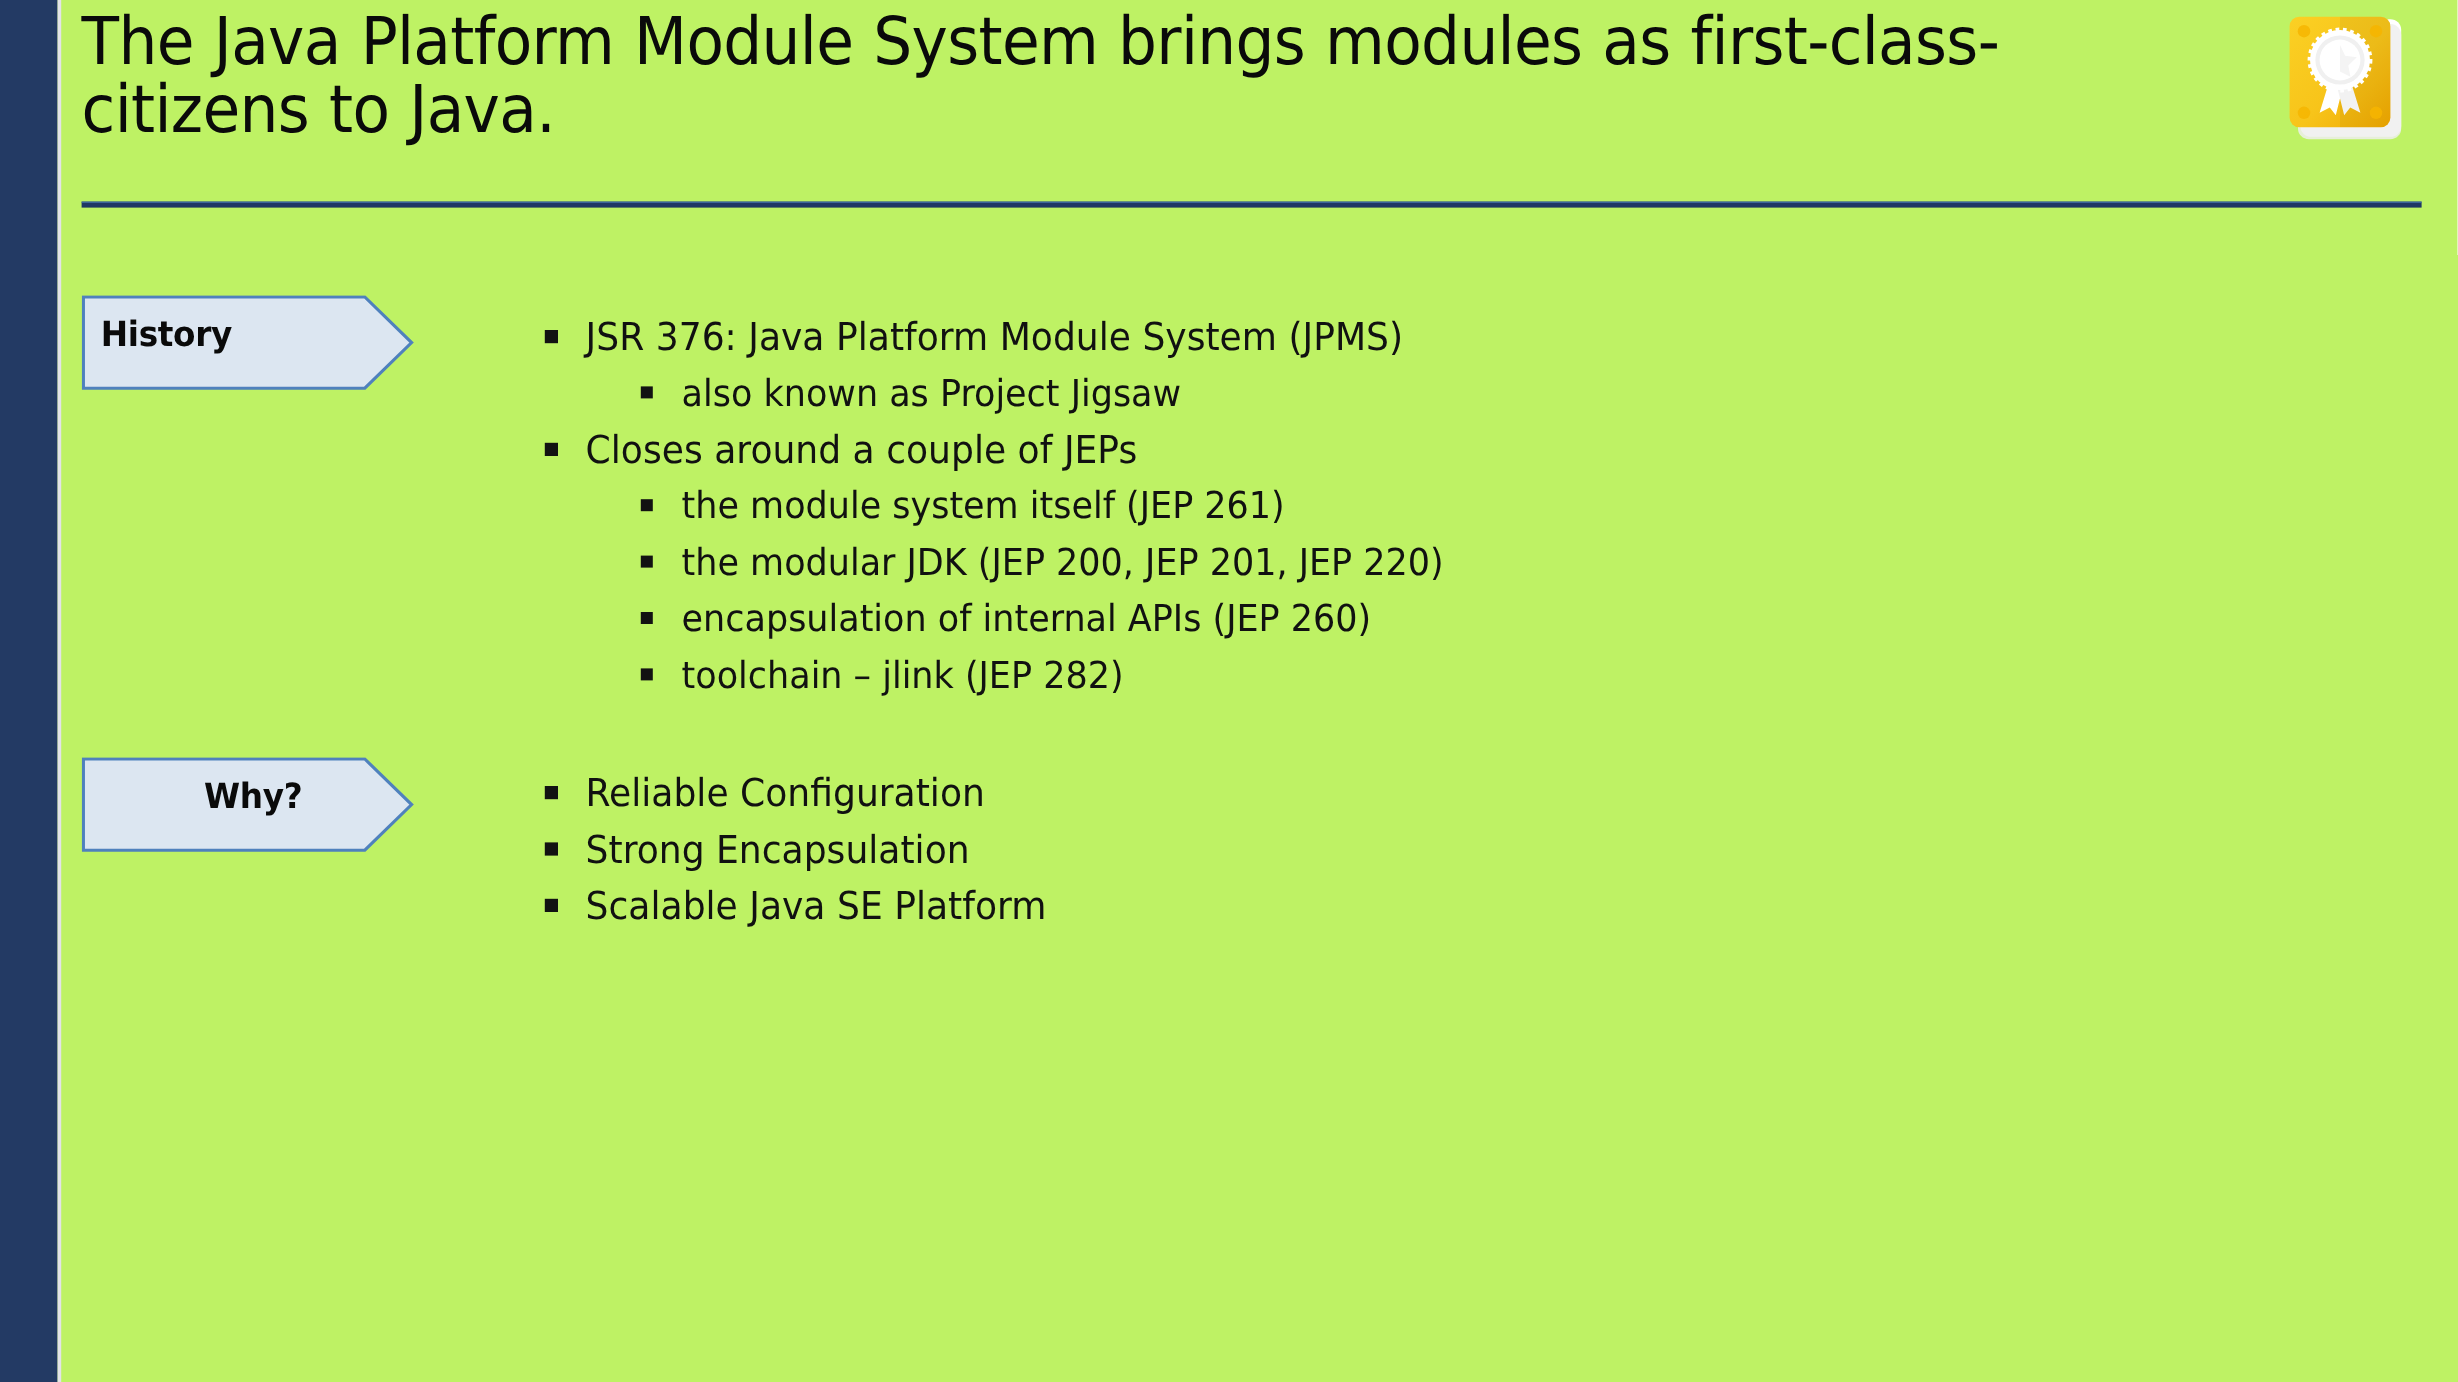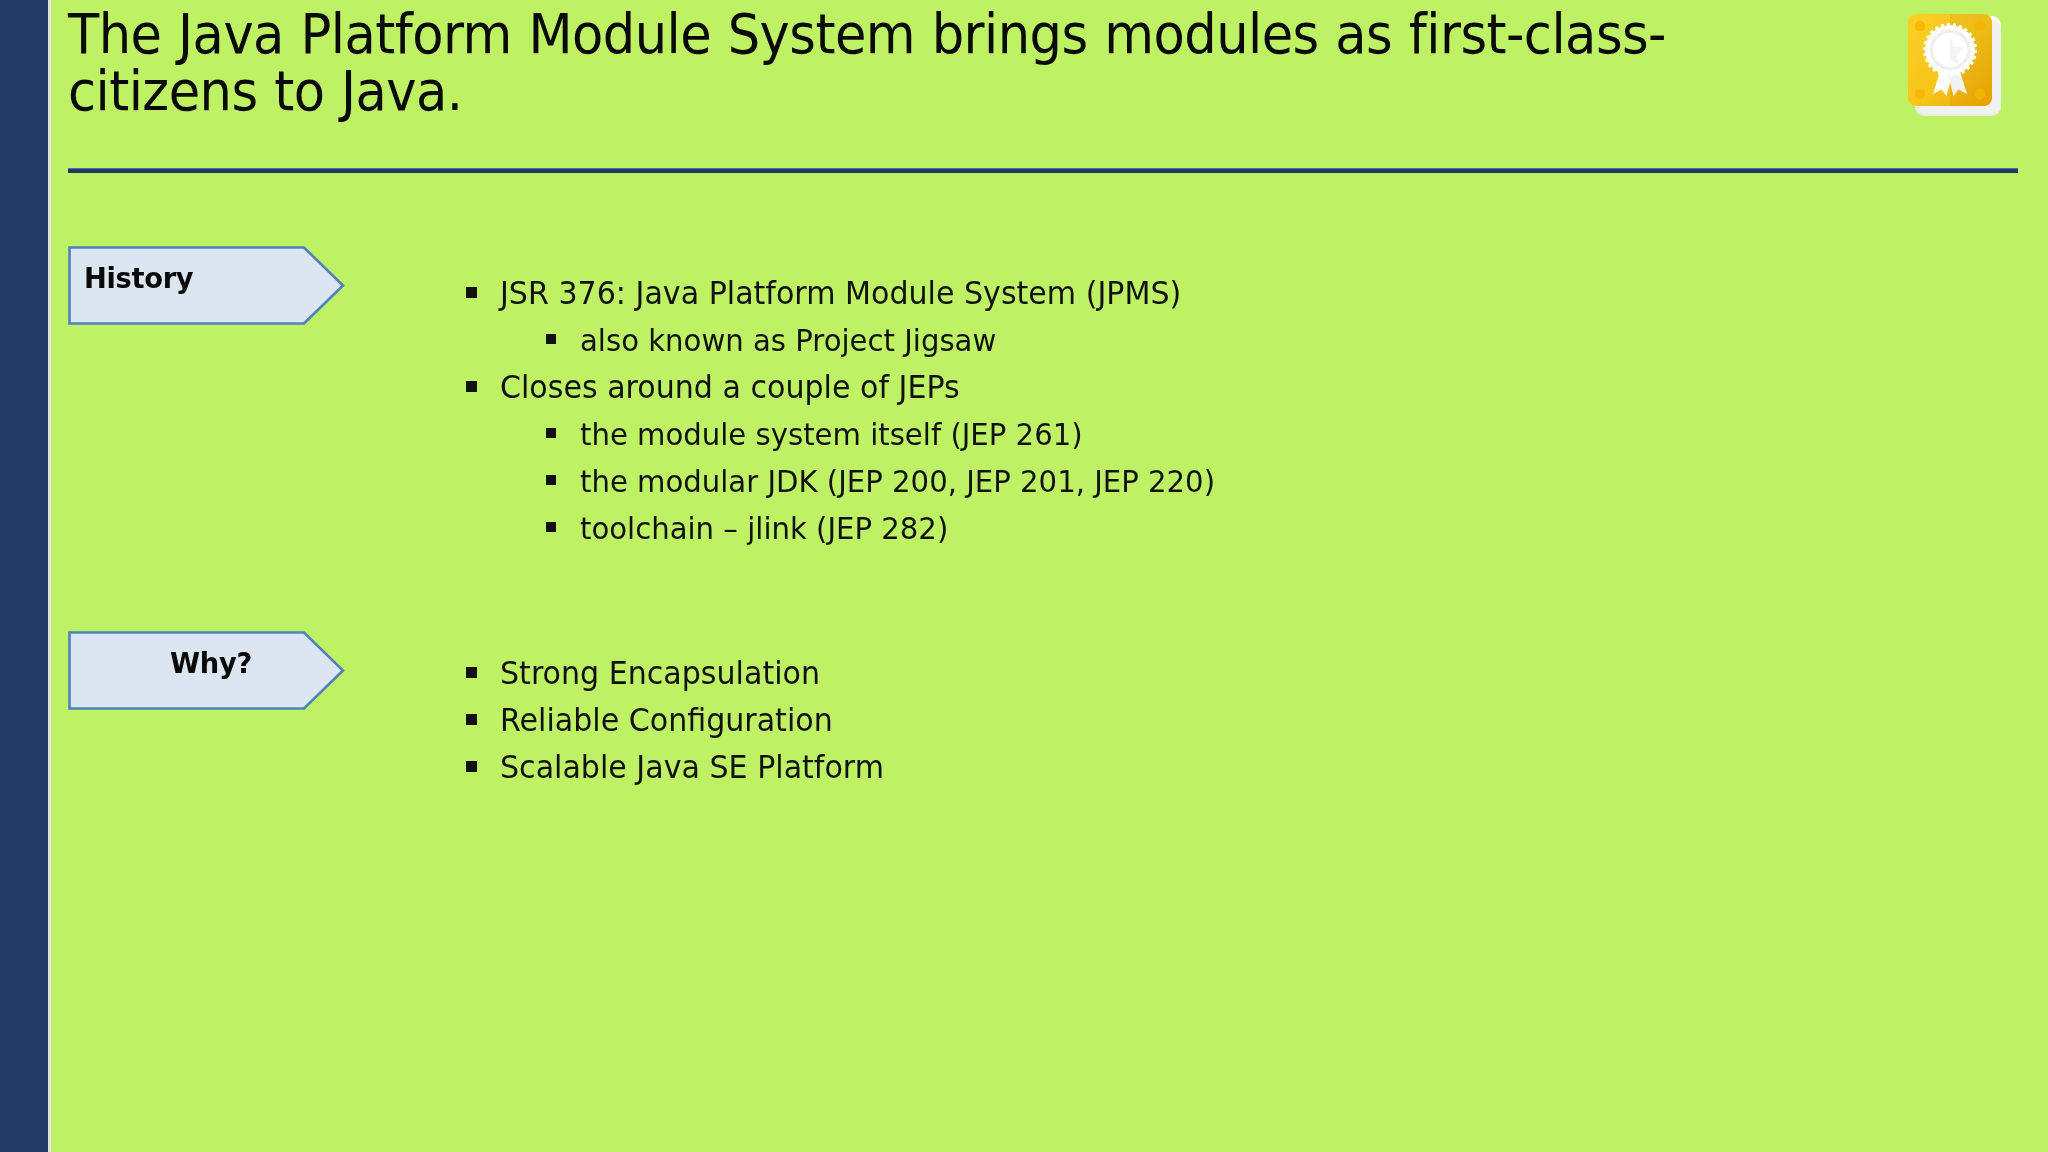--- a/index.html
+++ b/index.html
@@ -112,21 +112,21 @@
   .content-col {
     position: absolute;
     left: 448px;
     width: 1540px;
   }
   .content-history { top: 258px; }
   .content-why     { top: 638px; }
 
   ul.bullets {
     list-style: none;
-    margin: 12px;
+    margin: 0;
     padding: 0;
   }
   ul.bullets li {
     position: relative;
     font-family: "DejaVu Sans", sans-serif;
     color: #111111;
     white-space: nowrap;
   }
   
   li.lvl1 {
@@ -241,42 +241,46 @@
       <li class="lvl2">
         <span class="marker"></span>
         <span class="txt">the module system itself (JEP 261)</span>
       </li>
       <li class="lvl2">
         <span class="marker"></span>
         <span class="txt">the modular JDK (JEP 200, JEP 201, JEP 220)</span>
       </li>
       <li class="lvl2">
         <span class="marker"></span>
+        <span class="txt">encapsulation of internal APIs (JEP 260)</span>
+      </li>
+      <li class="lvl2">
+        <span class="marker"></span>
         <span class="txt">toolchain – jlink (JEP 282)</span>
       </li>
     </ul>
   </div>
 
   <div class="chevron chevron-why">
     <svg class="chev-svg" width="277" height="79" viewBox="0 0 277 79" xmlns="http://www.w3.org/2000/svg">
       <path d="M1.5 1.5 H236 L275 39.5 L236 77.5 H1.5 Z" fill="#DCE6F1" stroke="#4F81BD" stroke-width="2.6" stroke-linejoin="miter"></path>
     </svg>
     <span class="chev-label">Why?</span>
   </div>
 
   <div class="content-col content-why">
     <ul class="bullets">
       <li class="lvl1">
         <span class="marker"></span>
+        <span class="txt">Reliable Configuration</span>
+      </li>
+      <li class="lvl1">
+        <span class="marker"></span>
         <span class="txt">Strong Encapsulation</span>
       </li>
       <li class="lvl1">
         <span class="marker"></span>
-        <span class="txt">Reliable Configuration</span>
-      </li>
-      <li class="lvl1">
-        <span class="marker"></span>
         <span class="txt">Scalable Java SE Platform</span>
       </li>
     </ul>
   </div>
 
 </div>
 
 </body></html>

